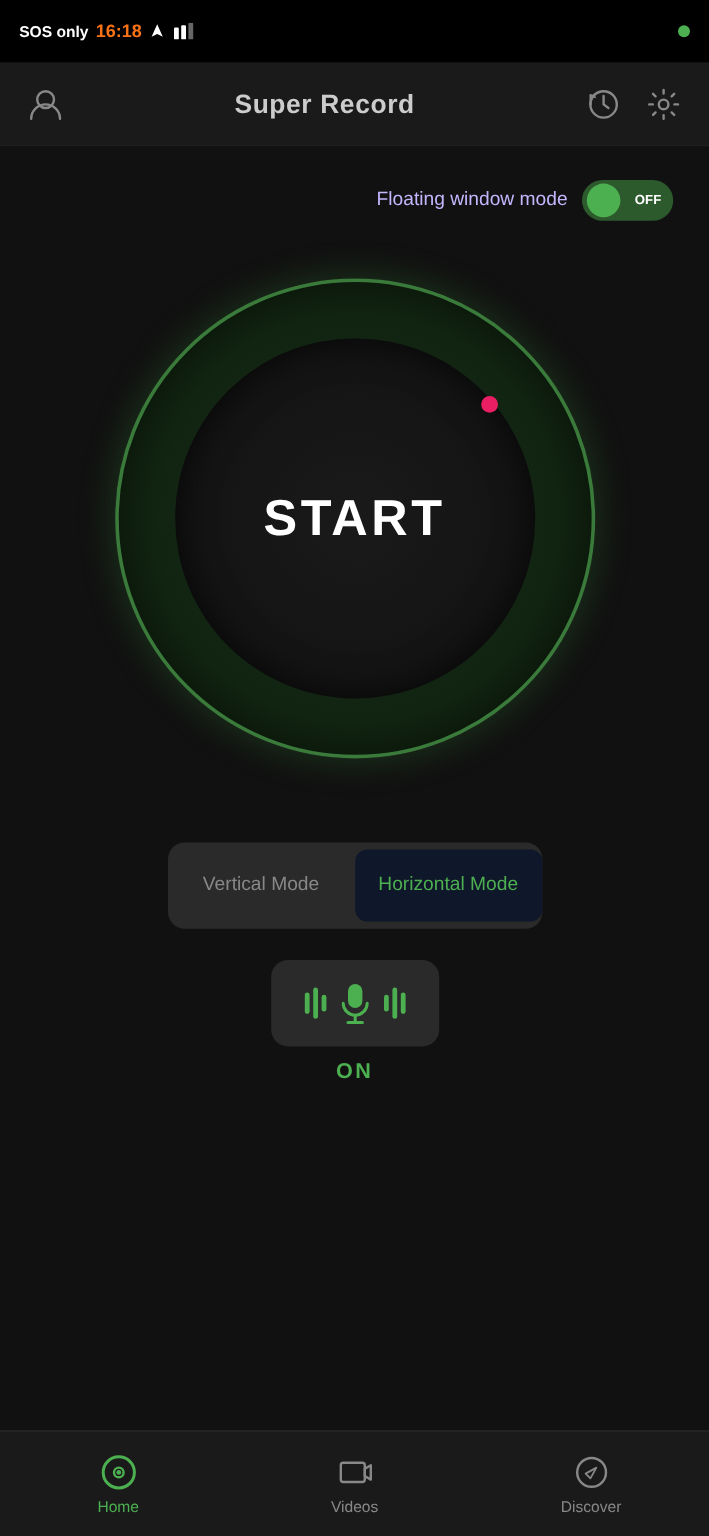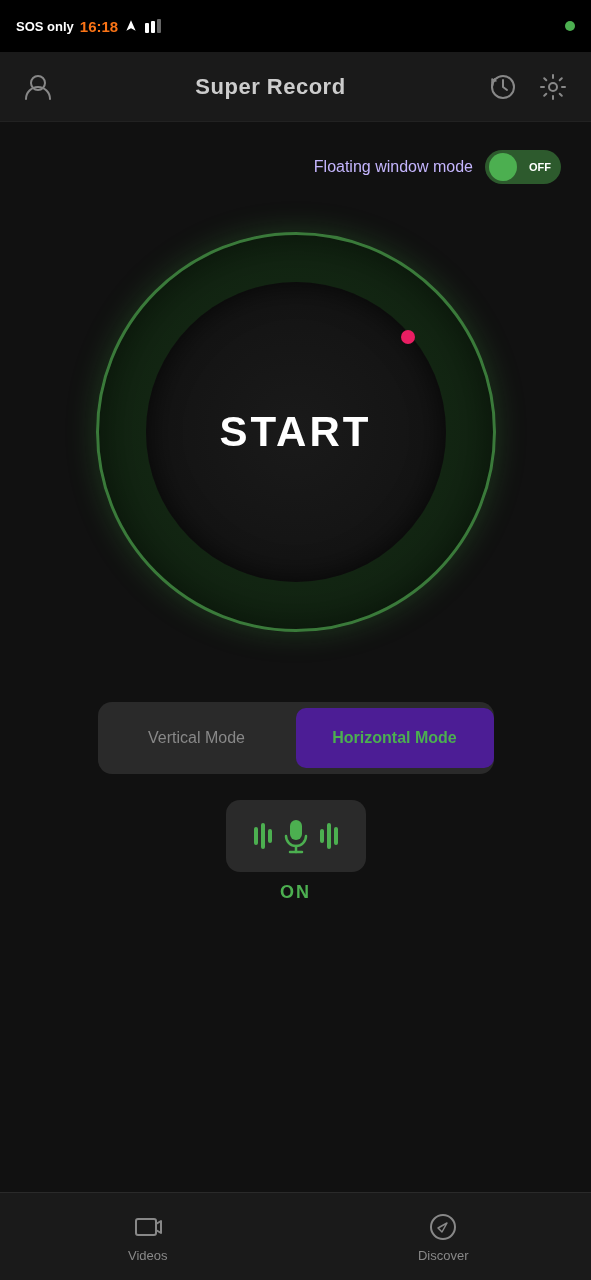--- a/index.html
+++ b/index.html
@@ -201,42 +201,42 @@
     }
 
     
     .mode-selector {
       margin-top: 60px;
       display: flex;
       align-items: center;
       background: #2a2a2a;
       border-radius: 14px;
       padding: 0;
-      width: 396px;
+      width: 312px;
       height: 72px;
     }
     .mode-btn {
       flex: 1;
       height: 60px;
       border-radius: 10px;
       display: flex;
       align-items: center;
       justify-content: center;
       font-size: 16px;
       cursor: pointer;
       transition: background 0.2s;
     }
     .mode-btn.inactive {
       background: transparent;
       color: #888888;
     }
     .mode-btn.active {
-      background: #4c1d95;
+      background: #0f172a;
       color: #4CAF50;
-      font-weight: 700;
+      font-weight: 400;
     }
 
     
     .mic-area {
       margin-top: 26px;
       display: flex;
       flex-direction: column;
       align-items: center;
       gap: 10px;
     }
@@ -410,20 +410,30 @@
         <div class="mic-bar" style="height: 18px;"></div>
       </div>
     </div>
     <span class="mic-on-label">ON</span>
   </div>
 
 </div>
 
 <div class="bottom-nav">
 
+  <div class="nav-item active">
+    <div class="nav-item-icon">
+      <svg width="32" height="32" viewBox="0 0 32 32" fill="none">
+        <circle cx="16" cy="16" r="13" stroke="#4CAF50" stroke-width="2.5" fill="none"></circle>
+        <circle cx="16" cy="16" r="4" stroke="#4CAF50" stroke-width="2" fill="none"></circle>
+        <circle cx="16" cy="16" r="2" fill="#4CAF50"></circle>
+      </svg>
+    </div>
+    <span class="nav-item-label">Home</span>
+  </div>
 
   <div class="nav-item inactive">
     <div class="nav-item-icon">
       <svg width="32" height="32" viewBox="0 0 32 32" fill="none">
         <rect x="4" y="8" width="20" height="16" rx="2" stroke="#888888" stroke-width="2" fill="none"></rect>
         <path d="M24 13l5-3v12l-5-3V13z" stroke="#888888" stroke-width="2" fill="none" stroke-linejoin="round"></path>
       </svg>
     </div>
     <span class="nav-item-label">Videos</span>
   </div>

